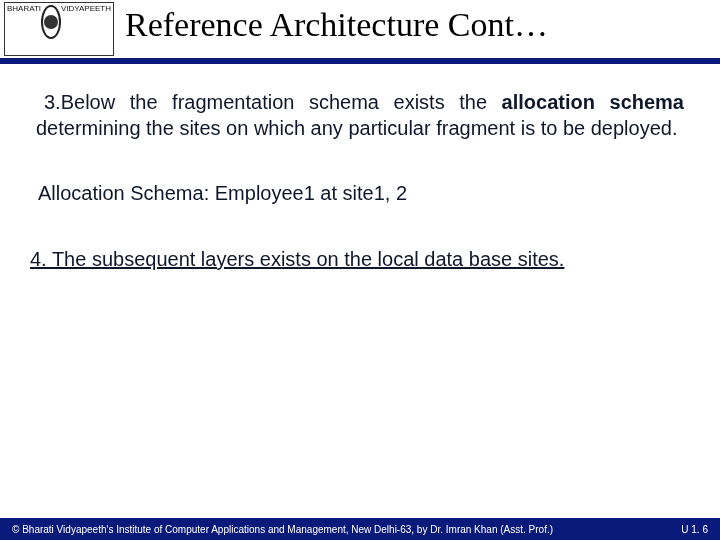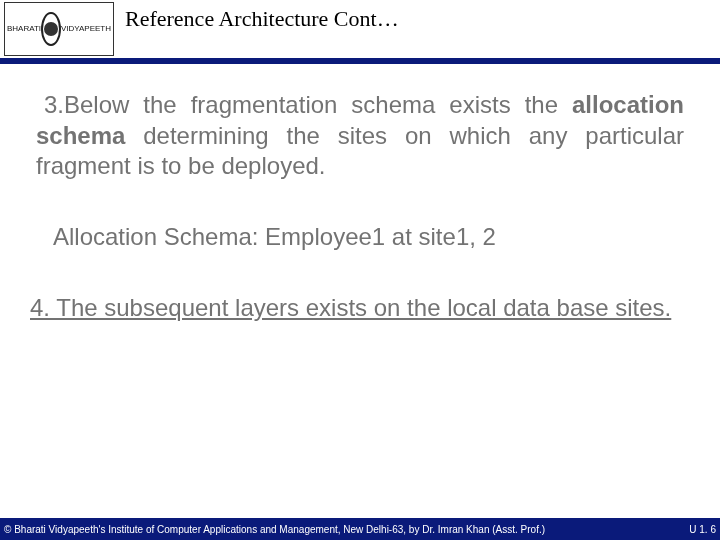--- a/index.html
+++ b/index.html
@@ -29,21 +29,21 @@
   .logo-box {
     position: absolute;
     left: 4px;
     top: 2px;
     width: 110px;
     height: 54px;
     border: 1px solid #333;
     background: #fff;
     box-sizing: border-box;
     display: flex;
-    align-items: center;
+    align-items: flex-start;
     justify-content: space-around;
     padding: 2px 2px;
   }
   .seal {
     width: 30px;
     height: 30px;
     border: 2px solid #222;
     border-radius: 50%;
     display: flex;
     align-items: center;
@@ -61,50 +61,50 @@
     font-size: 8px;
     line-height: 1;
     color: #111;
     text-align: center;
   }
   .title {
     position: absolute;
     left: 125px;
     top: 6px;
     font-family: "Times New Roman", Times, serif;
-    font-size: 22px;
+    font-size: 34px;
     color: #000;
   }
   .title-underline {
     position: absolute;
     left: 0;
     right: 0;
     top: 58px;
     height: 4px;
     background: #0a1a7a;
   }
   .body {
     position: absolute;
     left: 36px;
     right: 36px;
     top: 90px;
-    font-size: 24px;
-    color: #737373;
+    font-size: 20px;
+    color: #0f172a;
     line-height: 1.28;
   }
   .p3 {
     text-align: justify;
     margin-bottom: 40px;
   }
   .p3 .indent {
     display: inline-block;
     width: 8px;
   }
   .alloc-block {
-    margin-left: 17px;
+    margin-left: 2px;
     margin-bottom: 40px;
   }
   .alloc-l2 {
     padding-left: 225px;
   }
   .p4 {
     margin-left: -6px;
     text-decoration: underline;
   }
   .footer {
@@ -112,21 +112,21 @@
     left: 0;
     right: 0;
     bottom: 0;
     height: 22px;
     background: #0a1a7a;
     color: #fff;
     font-size: 10px;
     display: flex;
     align-items: center;
     justify-content: space-between;
-    padding: 0 4px;
+    padding: 0 12px;
     box-sizing: border-box;
   }
   .footer .left {
     white-space: nowrap;
     overflow: hidden;
   }
   .footer .right {
     white-space: nowrap;
     padding-left: 12px;
   }

